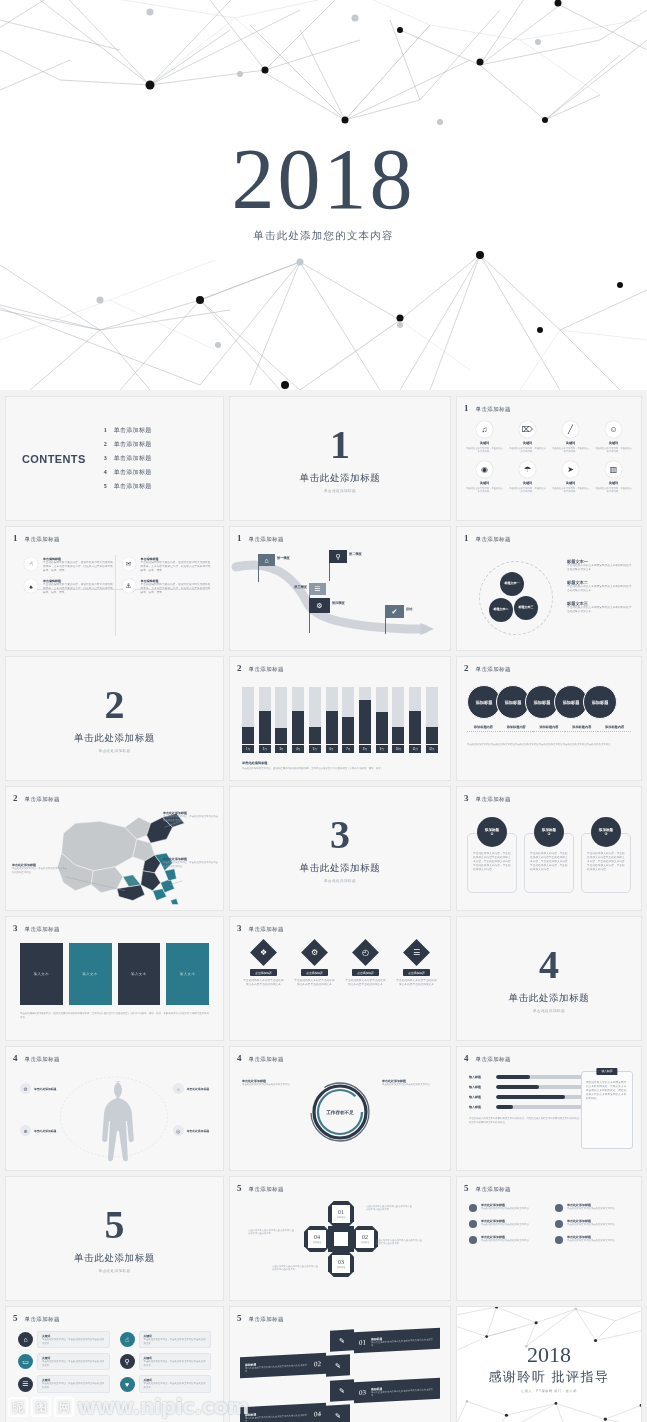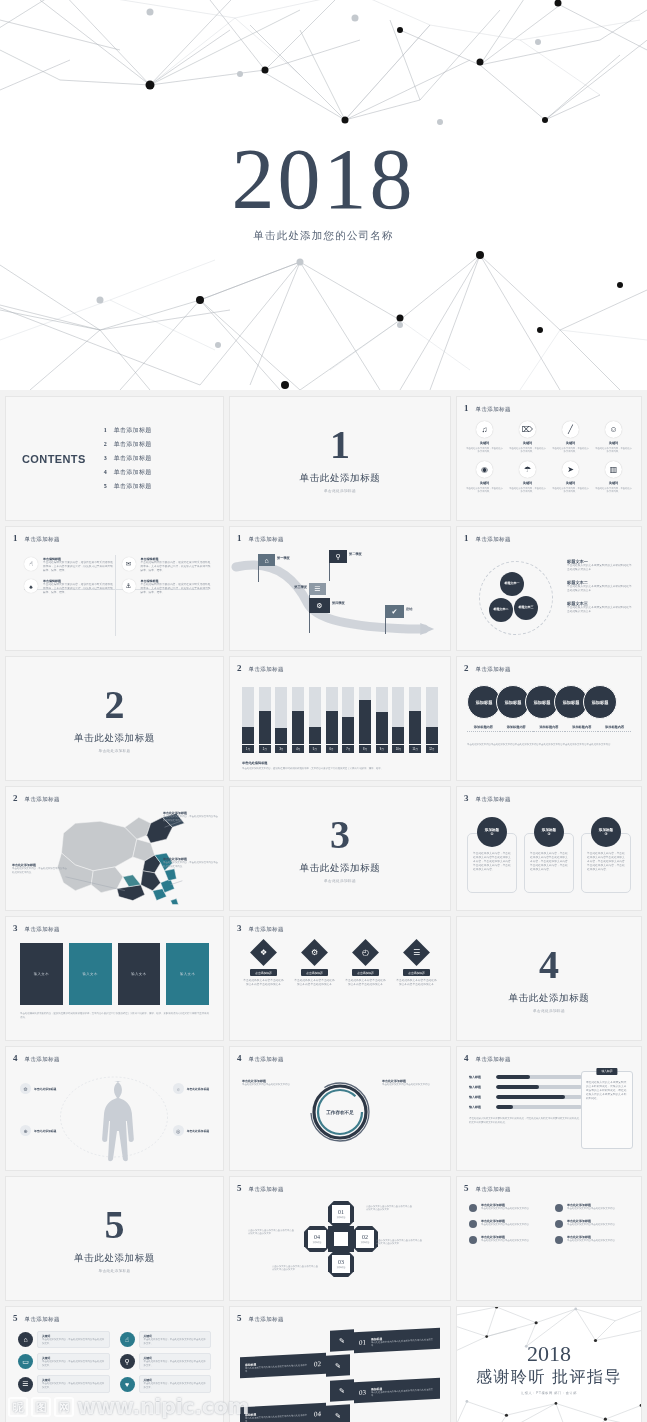--- a/index.html
+++ b/index.html
@@ -234,21 +234,21 @@
     align-items: center; justify-content: center; color: #fff; font-size: 7px; transform: skewY(-3deg); }
   .sk-h { font-size: 2.8px; font-weight: 700; }
   .sk-n { font-size: 7px; font-family: "Liberation Serif", serif; color: #fff; }
 
   
   .thanks { position: relative; width: 100%; height: 100%; background: #fff; overflow: hidden; }
   .thanks-net { position: absolute; left: 0; top: 0; width: 100%; height: 100%; }
   .thanks-in { position: absolute; left: 0; top: 0; width: 100%; height: 100%;
     display: flex; flex-direction: column; align-items: center; justify-content: center; z-index: 2; }
   .thanks-year { font-family: "Liberation Serif", serif; font-size: 22px; color: #3d4a5c; line-height: 1; }
-  .thanks-main { font-size: 16px; color: #3d4a5c; letter-spacing: 1.5px; margin-top: 2px; font-weight: 400; }
+  .thanks-main { font-size: 13px; color: #3d4a5c; letter-spacing: 1.5px; margin-top: 2px; font-weight: 400; }
   .thanks-sub { font-size: 3.2px; color: #8d949e; margin-top: 3px; letter-spacing: .6px; }
 
   
   .wm-left {
     position: absolute; left: 8px; bottom: 3px; z-index: 40;
     display: flex; align-items: center; gap: 3px;
     font-size: 21px; font-weight: 700; color: rgba(255,255,255,.80);
     text-shadow: 0 0 2px rgba(90,100,115,.55);
     font-family: "DejaVu Sans", sans-serif; letter-spacing: -.5px;
   }
@@ -326,21 +326,21 @@
       </g>
       <g fill="#c4c9ce">
         <circle cx="100" cy="300" r="3.5"></circle>
           <circle cx="300" cy="262" r="3.5"></circle>
         <circle cx="218" cy="345" r="3"></circle>
           <circle cx="400" cy="325" r="3"></circle>
       </g>
     </svg>
     <div class="hero-center">
       <div class="hero-year">2018</div>
-      <div class="hero-company">单击此处添加您的公司名称</div>
+      <div class="hero-company">单击此处添加您的文本内容</div>
     </div>
   </div>
 
   <div class="grid">
 
     <div class="card w-a">
       <div class="contents-wrap">
         <div class="contents-label">CONTENTS</div>
         <div class="contents-list">
           <div class="contents-row">

